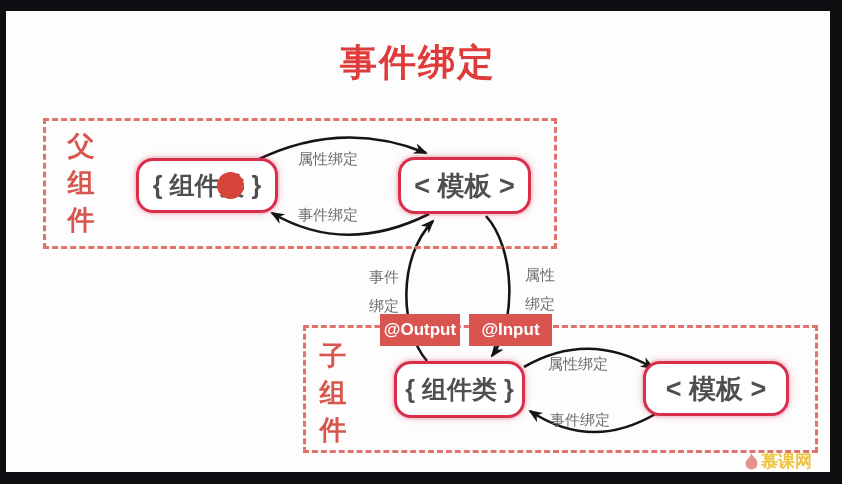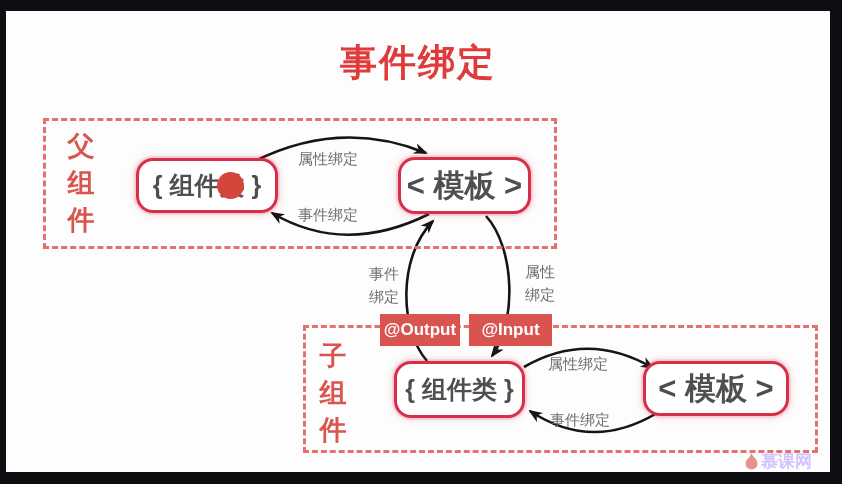--- a/index.html
+++ b/index.html
@@ -24,50 +24,50 @@
   .group-label.parent{left:66px;top:128px;}
   .group-label.child{left:318px;top:338px;}
   .node{
     position:absolute;box-sizing:border-box;background:#fff;
     border:3px solid #d82e4a;border-radius:17px;
     box-shadow:0 0 0 2px rgba(216,46,74,0.10), 0 0 9px rgba(216,46,74,0.30);
     display:flex;align-items:center;justify-content:center;
     font-weight:bold;color:#4f4f4f;z-index:3;white-space:nowrap;
   }
   .node.class-node{font-size:25px;}
-  .node.template-node{font-size:31px;text-align:right;}
+  .node.template-node{font-size:27px;text-align:right;}
   #parent-class{left:136px;top:158px;width:142px;height:55px;}
   #parent-template{left:398px;top:157px;width:133px;height:57px;}
   #child-class{left:394px;top:361px;width:131px;height:57px;}
   #child-template{left:643px;top:361px;width:146px;height:55px;}
   .edge-label{
     position:absolute;color:#6f6f6f;font-size:15px;z-index:3;white-space:nowrap;
   }
-  .edge-label.two-line{text-align:center;white-space:normal;line-height:23px;width:44px;}
+  .edge-label.two-line{text-align:center;white-space:normal;line-height:29px;width:44px;}
   #lbl-parent-prop{left:298px;top:150px;}
   #lbl-parent-event{left:298px;top:206px;}
   #lbl-mid-event{left:362px;top:262px;}
   #lbl-mid-prop{left:518px;top:260px;}
   #lbl-child-prop{left:548px;top:355px;}
   #lbl-child-event{left:550px;top:411px;}
   .badge{
     position:absolute;background:#d9534f;color:#fff;font-weight:bold;font-size:17px;
     display:flex;align-items:center;justify-content:center;z-index:5;height:28px;
     box-sizing:border-box;padding:16px 6px;
   }
   #badge-output{left:380px;top:314px;width:80px;}
   #badge-input{left:469px;top:314px;width:83px;}
   #pointer-dot{
     position:absolute;left:217px;top:172px;width:27px;height:27px;border-radius:50%;
     background:#d6453a;z-index:6;
   }
   #arrows{position:absolute;left:0;top:0;z-index:2;pointer-events:none;}
   #watermark{
     position:absolute;left:744px;top:450px;display:flex;align-items:center;gap:2px;
-    color:#c4b5fd;opacity:0.78;font-size:17px;font-weight:bold;z-index:4;white-space:nowrap;
+    color:#eab308;opacity:0.78;font-size:17px;font-weight:bold;z-index:4;white-space:nowrap;
   }
 </style>
 </head>
 <body>
 
 <div id="stage">
   <div id="panel"></div>
 
   <div class="title">事件绑定</div>
 

